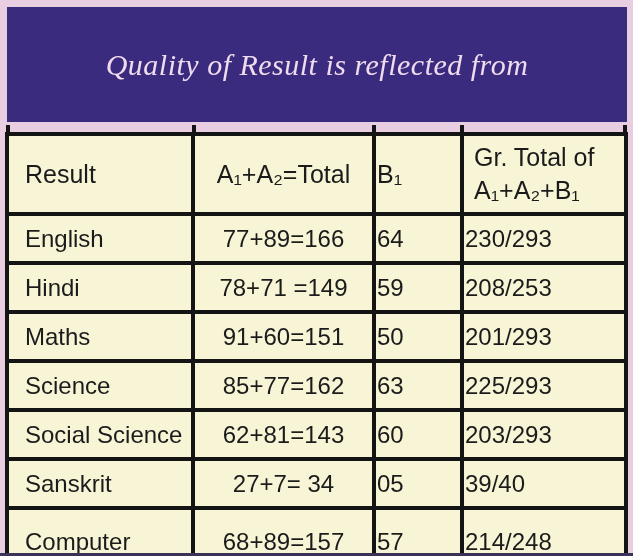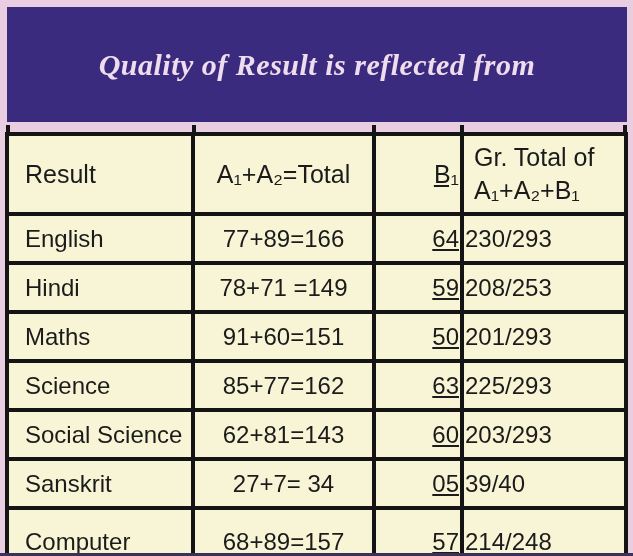--- a/index.html
+++ b/index.html
@@ -17,21 +17,21 @@
     left: 7px; right: 6px; top: 7px;
     height: 115px;
     background: #3b2b7e;
     color: #efdcee;
     display: flex;
     flex-direction: column;
     justify-content: center;
     align-items: center;
     text-align: center;
     font-family: "Liberation Serif", "DejaVu Serif", serif;
-    font-weight: bold;
+    font-weight: normal;
     font-style: italic;
     font-size: 30px;
     line-height: 37px;
     letter-spacing: 0.5px;
   }
 
   
   .tick {
     position: absolute;
     top: 125px;
@@ -72,21 +72,21 @@
   }
   .results tr:last-child td { height: 62px; }
 
   .w-subject  { width: 186px; }
   .w-total    { width: 181px; }
   .w-b1       { width: 88px;  }
   .w-gr_total { width: auto;  }
 
   .col-subject  { text-align: left; padding-left: 16px; }
   .col-total    { text-align: center; }
-  .col-b1       { text-align: right; text-decoration: underline; }
+  .col-b1       { text-align: left; }
   .col-gr_total { text-align: left; }
   th.col-gr_total { padding-left: 10px; text-align: left; }
 
   
   .bottom-strip {
     position: absolute;
     left: 0; right: 0; bottom: 0;
     height: 3px;
     background: #3c3156;
   }

